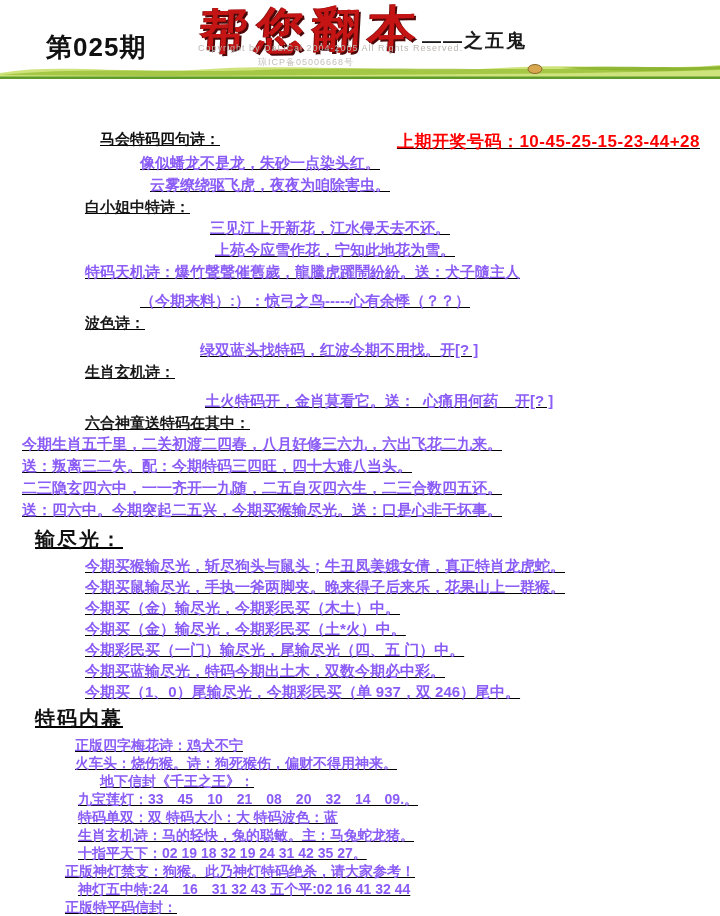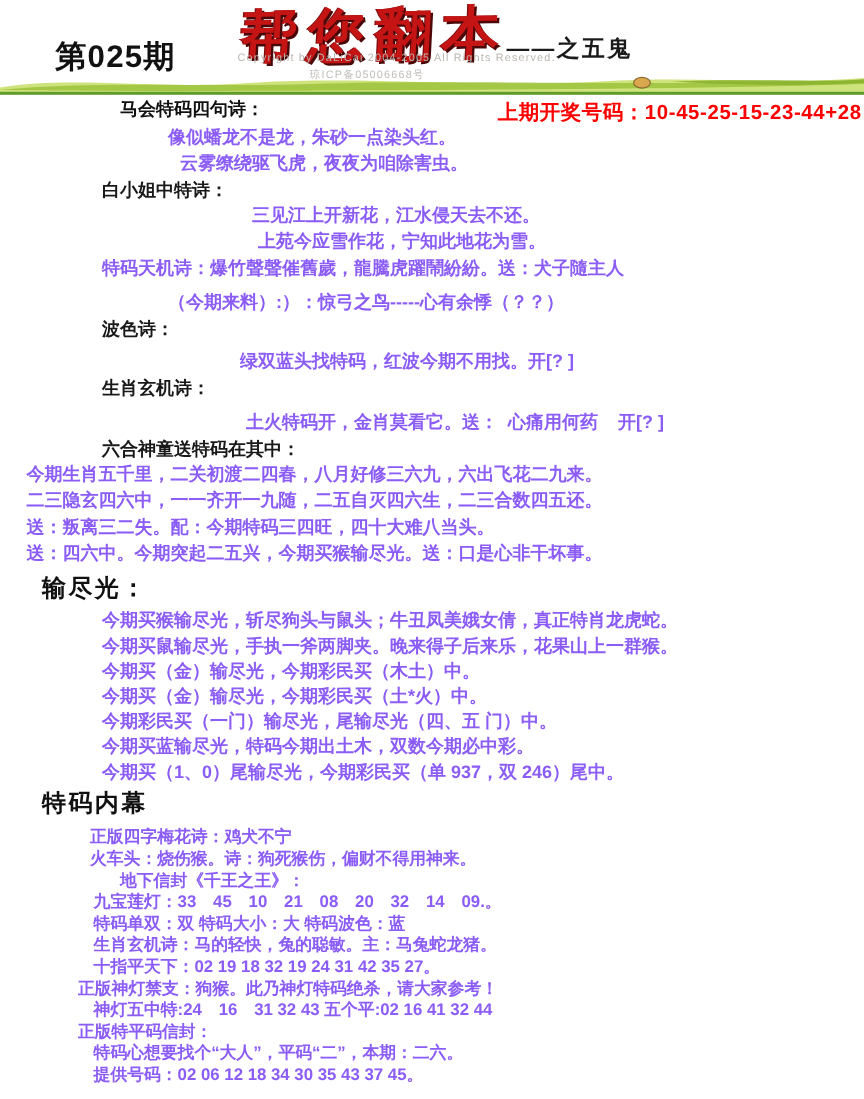--- a/index.html
+++ b/index.html
@@ -1,31 +1,31 @@
 <!DOCTYPE html>
 <html><head>
 <meta charset="utf-8">
 <style>
   * { margin:0; padding:0; box-sizing:border-box; }
   body { background:#fff; font-family:"Liberation Sans","DejaVu Sans",sans-serif; }
-  .page { position:relative; width:720px; height:916px; background:#ffffff; overflow:hidden; }
+  .page { position:relative; width:720px; height:916px; background:#ffffff; overflow:hidden;text-decoration:underline; }
 
   
   .header { position:relative; width:720px; height:80px; }
   .issue { position:absolute; left:46px; top:30px; font-size:26px; font-weight:bold; color:#111; letter-spacing:1px; }
   .masthead { position:absolute; left:200px; top:2px; display:flex; align-items:flex-end; }
   .title-main { font-size:48px; font-weight:bold; color:#c41414; letter-spacing:8px; line-height:56px;
                 transform:skewX(-4deg) rotate(-1deg); text-shadow:2px 2px 0 #4a0808, -1px 0 0 #7e0e0e; }
   .title-sub { font-size:19px; font-weight:bold; color:#1a1a1a; margin-left:-2px; padding-bottom:4px; letter-spacing:2px; }
   .wm1 { position:absolute; left:198px; top:43px; font-size:9px; color:#b9b4ae; letter-spacing:1px; }
   .wm2 { position:absolute; left:258px; top:56px; font-size:9px; color:#c2beb8; letter-spacing:1px; }
   .divider { position:absolute; left:0; top:60px; width:720px; height:20px; }
 
   
-  .info-bar { display:flex; justify-content:space-between; align-items:flex-start; padding:2px 2px 0 100px; height:24px; }
+  .info-bar { display:flex; justify-content:space-between; align-items:flex-start; padding:2px 20px 0 100px; height:24px;margin-top:48px; }
   .info-left { font-size:15px; font-weight:bold; color:#111; }
   .info-right { font-size:17px; font-weight:bold; color:#fe0000; letter-spacing:0.5px; }
 
   
   .line { font-size:15px; font-weight:bold; color:#8b5cf6; line-height:22px; white-space:pre-wrap; }
   .lh21 { line-height:21px; }
   .label { font-size:15px; font-weight:bold; color:#191919; line-height:21px; }
   .h-big { font-size:20px; font-weight:bold; color:#111; line-height:24px; margin-left:35px; letter-spacing:2px; }
   .ml22 { margin-left:22px; } .ml65 { margin-left:65px; }
   .ml75 { margin-left:75px; } .ml78 { margin-left:78px; } .ml85 { margin-left:85px; }
@@ -75,22 +75,22 @@
   <div class="line ml140 gap8">（今期来料）:）：惊弓之鸟-----心有余悸（？？）</div>
 
   <div class="label ml85">波色诗：</div>
   <div class="line ml200 gap6">绿双蓝头找特码，红波今期不用找。开[? ]</div>
 
   <div class="label ml85">生肖玄机诗：</div>
   <div class="line ml205 gap8">土火特码开，金肖莫看它。送：  心痛用何药    开[? ]</div>
 
   <div class="label ml85">六合神童送特码在其中：</div>
   <div class="line ml22">今期生肖五千里，二关初渡二四春，八月好修三六九，六出飞花二九来。</div>
+  <div class="line ml22">送：叛离三二失。配：今期特码三四旺，四十大难八当头。</div>
   <div class="line ml22">二三隐玄四六中，一一齐开一九随，二五自灭四六生，二三合数四五还。</div>
-  <div class="line ml22">送：叛离三二失。配：今期特码三四旺，四十大难八当头。</div>
   <div class="line ml22">送：四六中。今期突起二五兴，今期买猴输尽光。送：口是心非干坏事。</div>
 
   <div class="h-big gap6">输尽光：</div>
   <div>
     <div class="line lh21 ml85 gap4">今期买猴输尽光，斩尽狗头与鼠头；牛丑凤美娥女倩，真正特肖龙虎蛇。</div>
     <div class="line lh21 ml85">今期买鼠输尽光，手执一斧两脚夹。晚来得子后来乐，花果山上一群猴。</div>
     <div class="line lh21 ml85">今期买（金）输尽光，今期彩民买（木土）中。</div>
     <div class="line lh21 ml85">今期买（金）输尽光，今期彩民买（土*火）中。</div>
     <div class="line lh21 ml85">今期彩民买（一门）输尽光，尾输尽光（四、五 门）中。</div>
     <div class="line lh21 ml85">今期买蓝输尽光，特码今期出土木，双数今期必中彩。</div>

